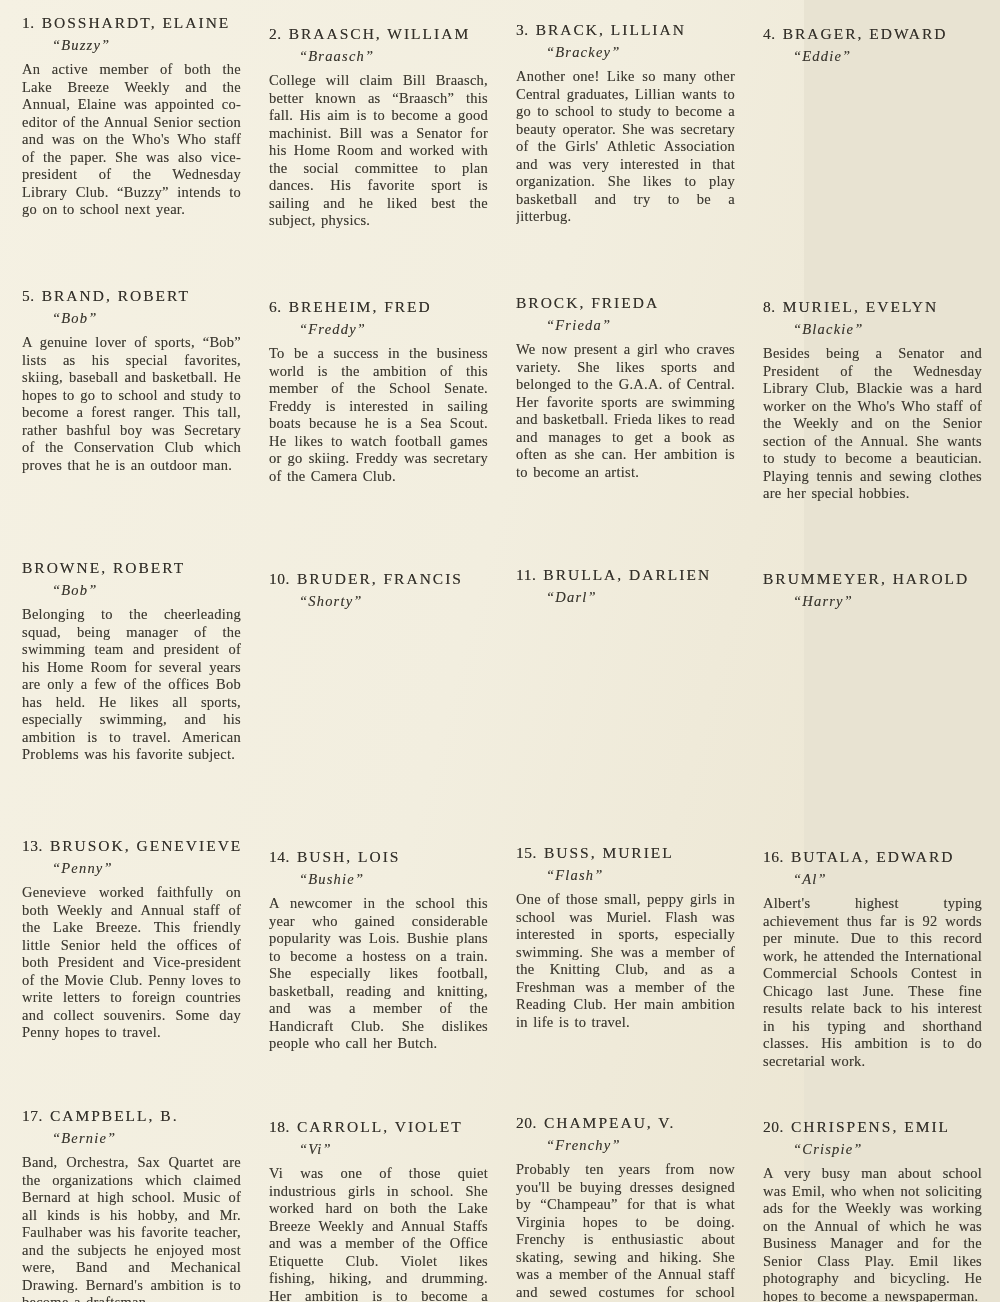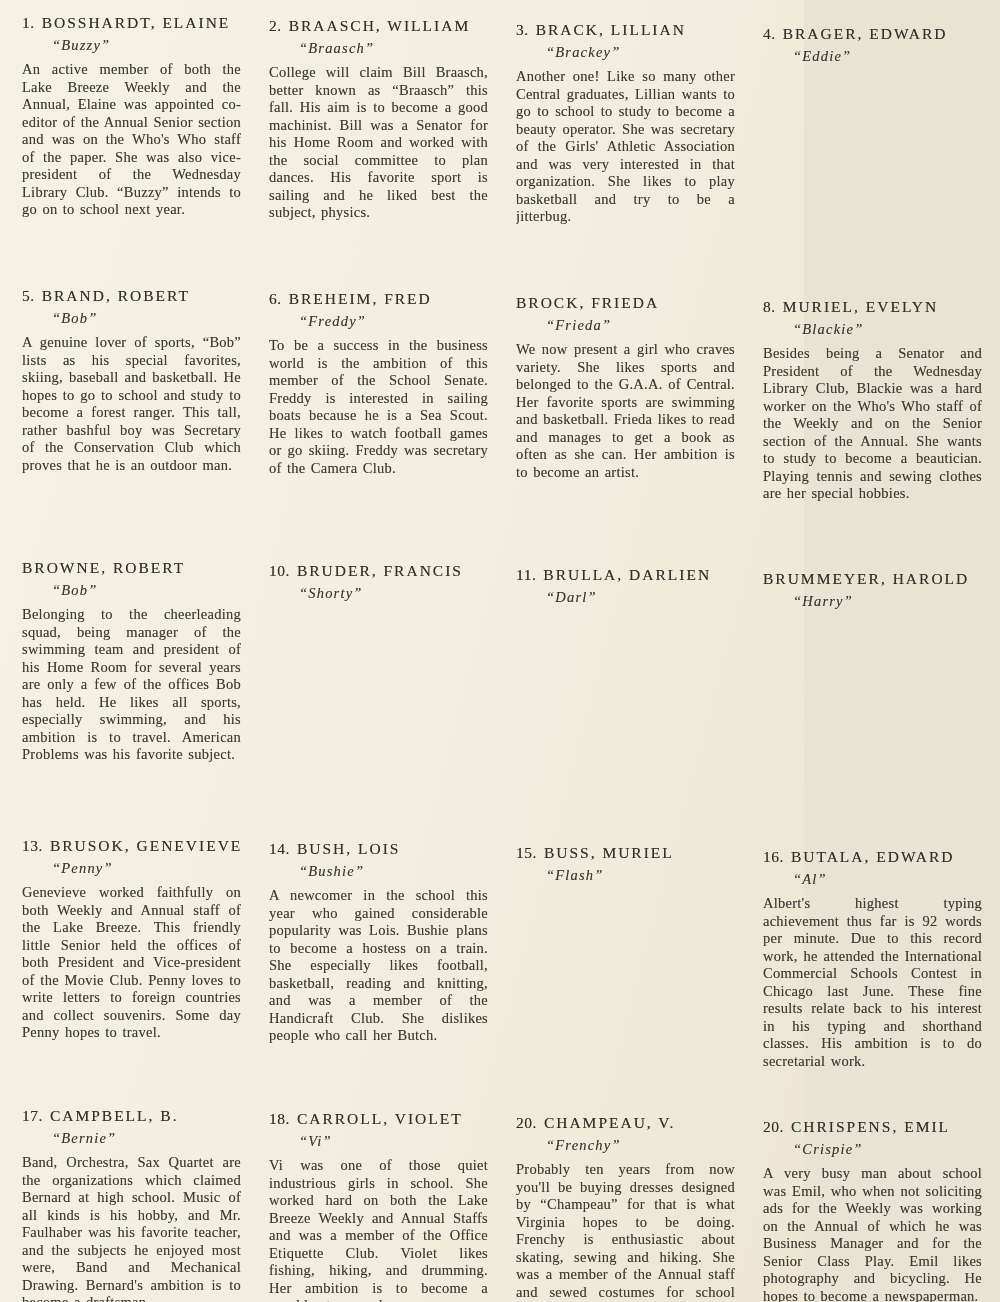--- a/index.html
+++ b/index.html
@@ -26,21 +26,21 @@
     column-gap: 28px;
     grid-template-rows: 273px 272px 278px 270px 200px;
     padding: 14px 12px 0 22px;
     box-sizing: border-box;
   }
   .entry {
     overflow: hidden;
     color: #3c3933;
   }
   
-  .entry:nth-child(4n+2) { padding-top: 3px; }
+  .entry:nth-child(4n+2) { padding-top: 3px; margin-top: 8px; }
   .entry:nth-child(4n+3) { padding-top: 7px; }
   .entry:nth-child(4n+4) { padding-top: 11px; }
   .entry-heading {
     font-size: 15.5px;
     letter-spacing: 2px;
     color: #33302a;
     margin: 0 0 5px 0;
     white-space: nowrap;
     text-shadow: 0 0 0.5px rgba(55, 50, 40, 0.55);
   }
@@ -179,20 +179,21 @@
     </div>
     <div class="entry-nickname">“Bushie”</div>
     <p class="entry-bio">A newcomer in the school this year who gained considerable popularity was Lois. Bushie plans to become a hostess on a train. She especially likes football, basketball, reading and knitting, and was a member of the Handicraft Club. She dislikes people who call her Butch.</p>
   </div>
 
   <div class="entry">
     <div class="entry-heading">
       <span class="entry-number">15.</span><span class="entry-name">BUSS, MURIEL</span>
     </div>
     <div class="entry-nickname">“Flash”</div>
+    <p class="entry-bio">One of those small, peppy girls in school was Muriel. Flash was interested in sports, especially swimming. She was a member of the Knitting Club, and as a Freshman was a member of the Reading Club. Her main ambition in life is to travel.</p>
   </div>
 
   <div class="entry">
     <div class="entry-heading">
       <span class="entry-number">16.</span><span class="entry-name">BUTALA, EDWARD</span>
     </div>
     <div class="entry-nickname">“Al”</div>
     <p class="entry-bio">Albert's highest typing achievement thus far is 92 words per minute. Due to this record work, he attended the International Commercial Schools Contest in Chicago last June. These fine results relate back to his interest in his typing and shorthand classes. His ambition is to do secretarial work.</p>
   </div>
 

